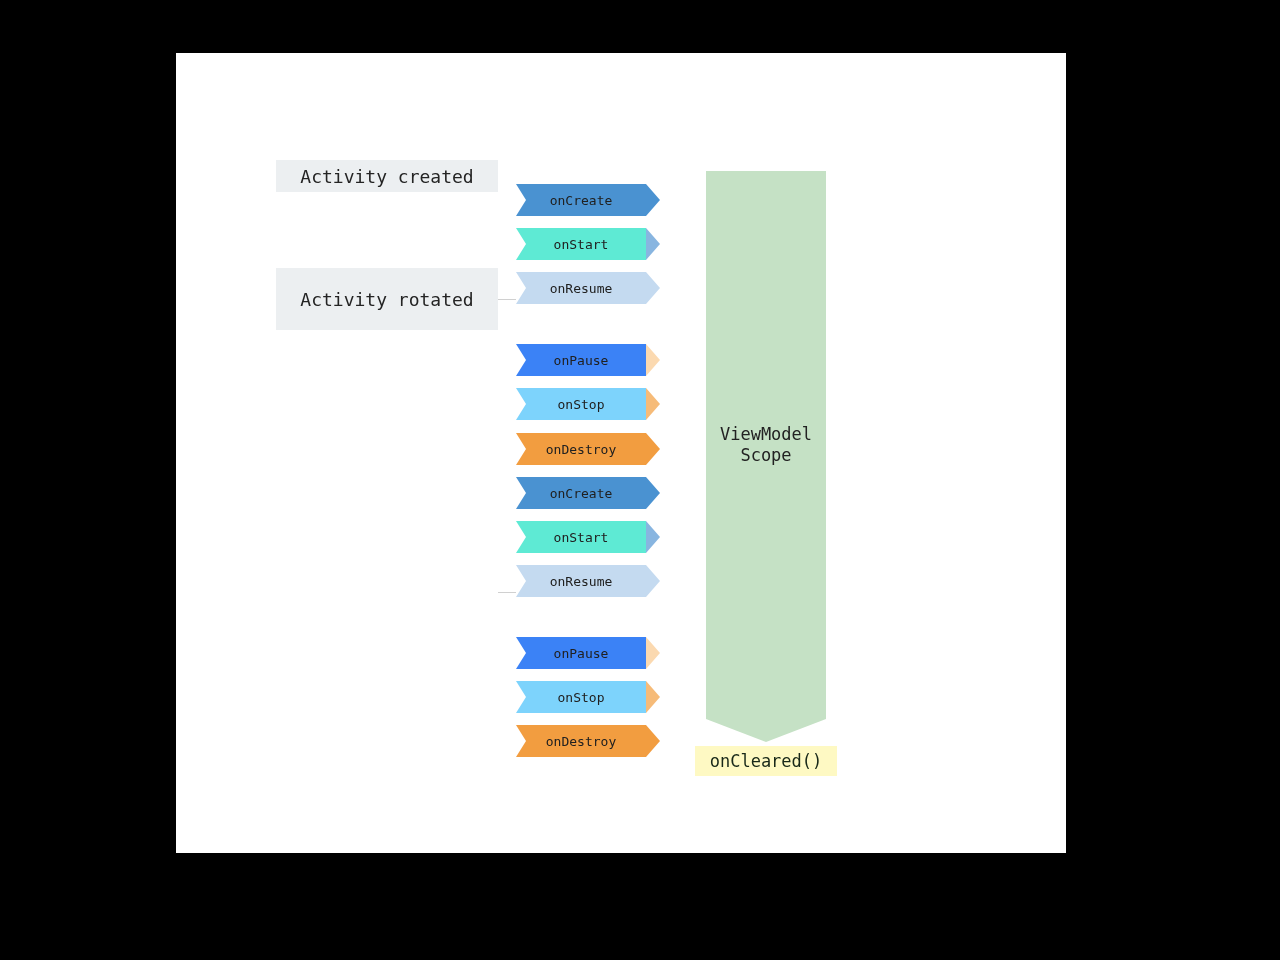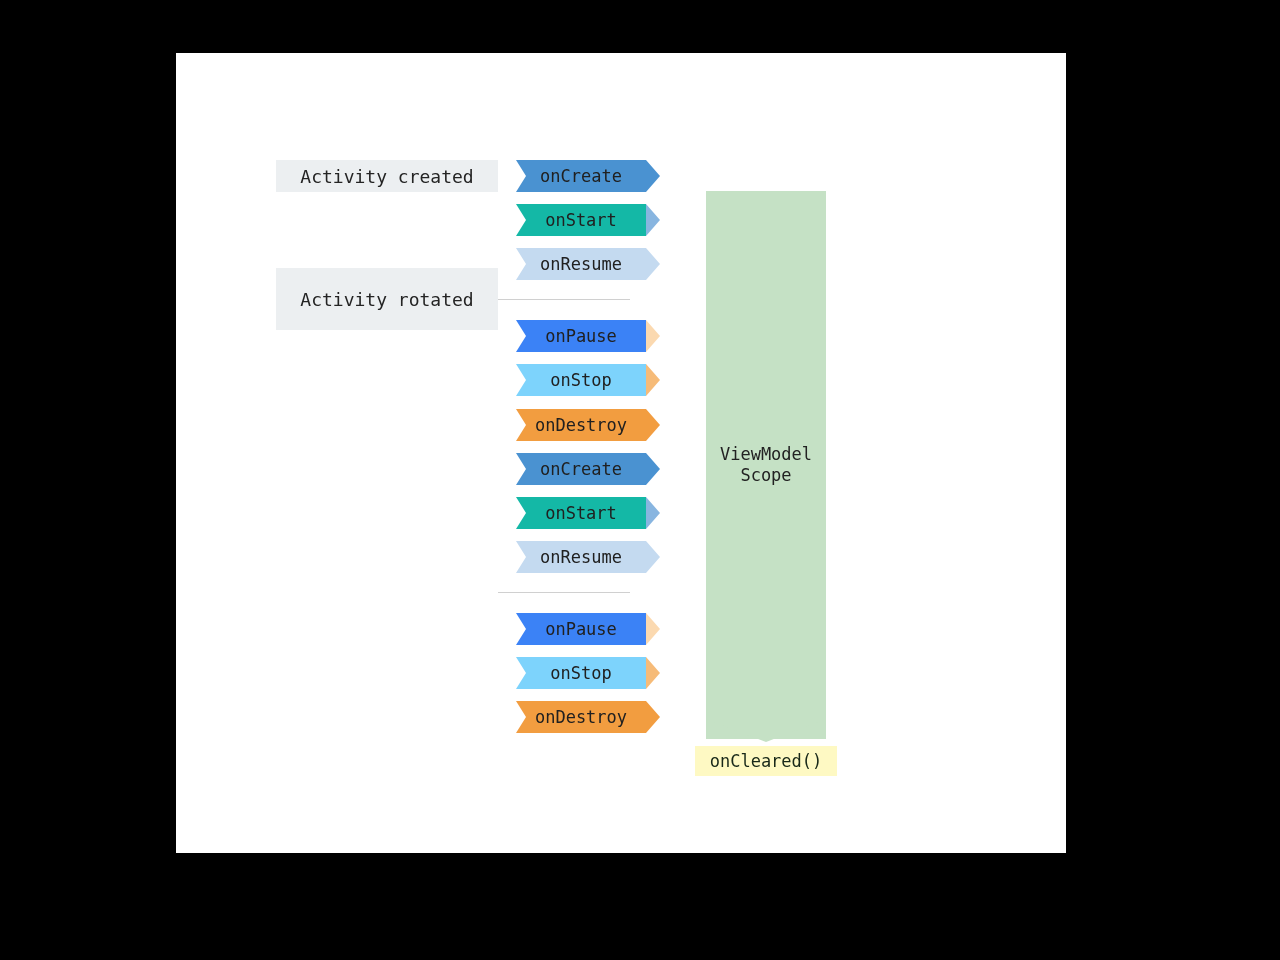--- a/index.html
+++ b/index.html
@@ -16,22 +16,23 @@
     background:#eceff1;
     color:#242424;
     font-size:18px;
     display:flex;align-items:center;justify-content:center;
     height:32px;
   }
   
   .tag{
     height:32px;
     color:#202020;
-    font-size:17px;
+    font-size:13px;
     width:144px;
+    margin-top:24px;
   }
   .tag .tail{
     position:absolute;left:0;top:0;
     width:0;height:0;
     border-top:16px solid transparent;
     border-bottom:16px solid transparent;
     border-left:10px solid #fff;
   }
   .tag .body{
     position:absolute;left:0;top:0;right:14px;bottom:0;
@@ -39,21 +40,21 @@
   }
   .tag .head{
     position:absolute;right:0;top:0;
     width:0;height:0;
     border-top:16px solid transparent;
     border-bottom:16px solid transparent;
   }
   
   .c-oncreate .body{background:#4a92d1}
   .c-oncreate .head{border-left:14px solid #4a92d1}
-  .c-onstart  .body{background:#14b8a6}
+  .c-onstart  .body{background:#5eead4}
   .c-onstart  .head{border-left:14px solid #88b5e0}
   .c-onresume .body{background:#c4daf0}
   .c-onresume .head{border-left:14px solid #c4daf0}
   .c-onpause  .body{background:#3b82f6}
   .c-onpause  .head{border-left:14px solid #fbd9b0}
   .c-onstop   .body{background:#7dd3fc}
   .c-onstop   .head{border-left:14px solid #f6bb78}
   .c-ondestroy .body{background:#f29d40}
   .c-ondestroy .head{border-left:14px solid #f29d40}
 
@@ -64,21 +65,20 @@
 
   
   .vm-body{
     position:absolute;
     background:#c5e1c5;
     color:#222;
     font-size:17px;
     display:flex;align-items:center;justify-content:center;
     flex-direction:column;
     line-height:1.25;
-    margin-top:20px;
   }
   .vm-tip{
     position:absolute;
     width:0;height:0;
     border-left:60px solid transparent;
     border-right:60px solid transparent;
   }
   .vm-cleared{
     position:absolute;
     background:#fef9c3;

